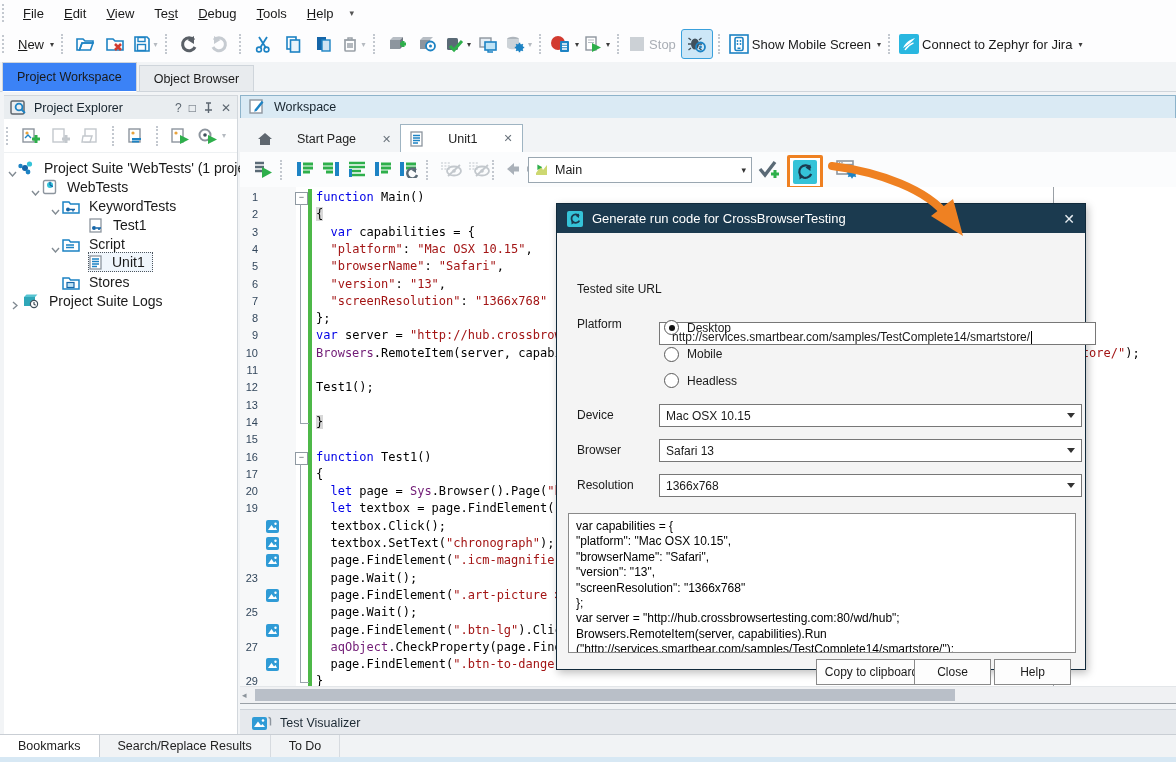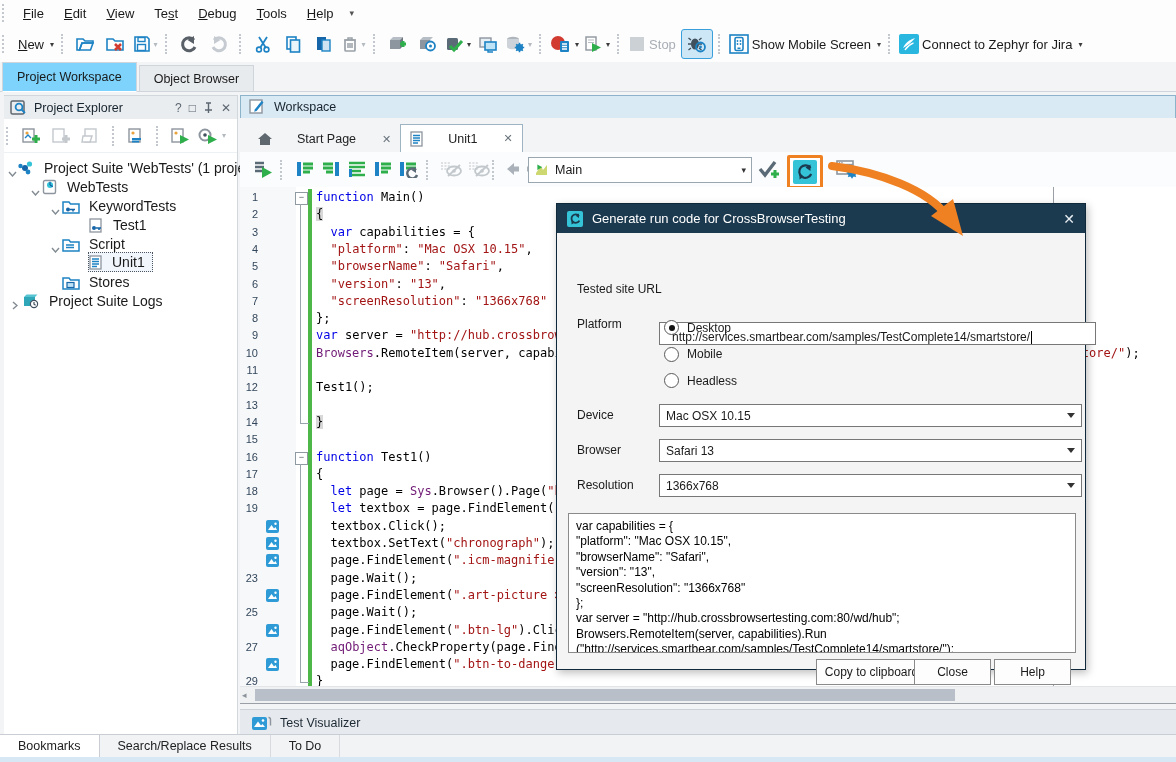--- a/index.html
+++ b/index.html
@@ -16,21 +16,21 @@
   .tbtn{height:28px;min-width:26px;display:flex;align-items:center;justify-content:center;border-radius:3px;padding:0 2px;}
   .tbtn .lbl{margin:0 3px;}
   .tsep{width:2px;height:20px;border-left:2px dotted #c3c8cf;margin:0 5px;}
   .dd{font-size:8px;color:#3c3c3c;margin-left:3px;}
   .dd.dis{color:#b5bac0;}
   .lbl.dis{color:#a9aeb5;}
   .tbtn.hl-blue{background:#cde7f7;border:1px solid #39a0dc;}
   
   .doctabs{position:absolute;top:62px;left:0;right:0;height:29px;background:#f2f4f6;border-bottom:1px solid #cfd5db;display:flex;align-items:flex-end;padding-left:2px;}
   .doctab{height:25px;display:flex;align-items:center;padding:0 14px;border:1px solid #cfd5db;border-bottom:none;background:#e8ebee;margin-right:2px;font-size:12.5px;}
-  .doctab.active{background:#7dd3fc;height:28px;margin-bottom:-1px;border-bottom:1px solid #fff;}
+  .doctab.active{background:#3b82f6;height:28px;margin-bottom:-1px;border-bottom:1px solid #fff;}
   
   .explorer{position:absolute;top:95px;left:4px;width:233px;bottom:27px;background:#fff;border:1px solid #d2d7dc;border-left:none;}
   .panel-head{height:23px;background:#e9edf0;display:flex;align-items:center;padding:0 6px;font-size:12.5px;color:#17242e;}
   .panel-head .t{margin-left:6px;}
   .panel-glyphs{margin-left:auto;display:flex;align-items:center;gap:7px;color:#5c6670;font-size:12px;}
   .exp-toolbar{height:33px;display:flex;align-items:center;border-bottom:1px solid #eef1f3;}
   .tree{padding-top:5px;}
   .trow{height:19px;display:flex;align-items:flex-end;font-size:14px;white-space:nowrap;}
   .trow .chev{width:14px;display:flex;justify-content:center;color:#828b93;}
   .trow .ticon{margin-right:5px;}
@@ -719,21 +719,21 @@
           <span class="ln" style="top:209.60000000000002px">13</span>
           <span class="cl" style="top:209.60000000000002px"></span>
           <span class="ln" style="top:226.9px">14</span>
           <span class="cl" style="top:226.9px"><span class="bh">}</span></span>
           <span class="ln" style="top:244.20000000000002px">15</span>
           <span class="cl" style="top:244.20000000000002px"></span>
           <span class="ln" style="top:261.5px">16</span>
           <span class="cl" style="top:261.5px"><span class="k">function</span> Test1()</span>
           <span class="ln" style="top:278.8px">17</span>
           <span class="cl" style="top:278.8px">{</span>
-          <span class="ln" style="top:296.1px">18</span>
+          <span class="ln" style="top:296.1px">20</span>
           <span class="cl" style="top:296.1px">  <span class="k">let</span> page = <span class="o">Sys</span>.Browser().Page(<span class="s">"ht</span></span>
           <span class="ln" style="top:313.40000000000003px">19</span>
           <span class="cl" style="top:313.40000000000003px">  <span class="k">let</span> textbox = page.FindElement(<span class="s">"#</span></span>
           <span class="licon" style="top:332.7px">
             <svg width="13" height="13" viewBox="0 0 13 13">
               <rect width="13" height="13" rx="2" fill="#2f9bd6"></rect>
               <polygon points="2,10 5.5,5 8,8.5 9.5,7 11,10" fill="#fff"></polygon>
               <circle cx="9.5" cy="3.8" r="1.2" fill="#fff"></circle>
             </svg>
           </span>

